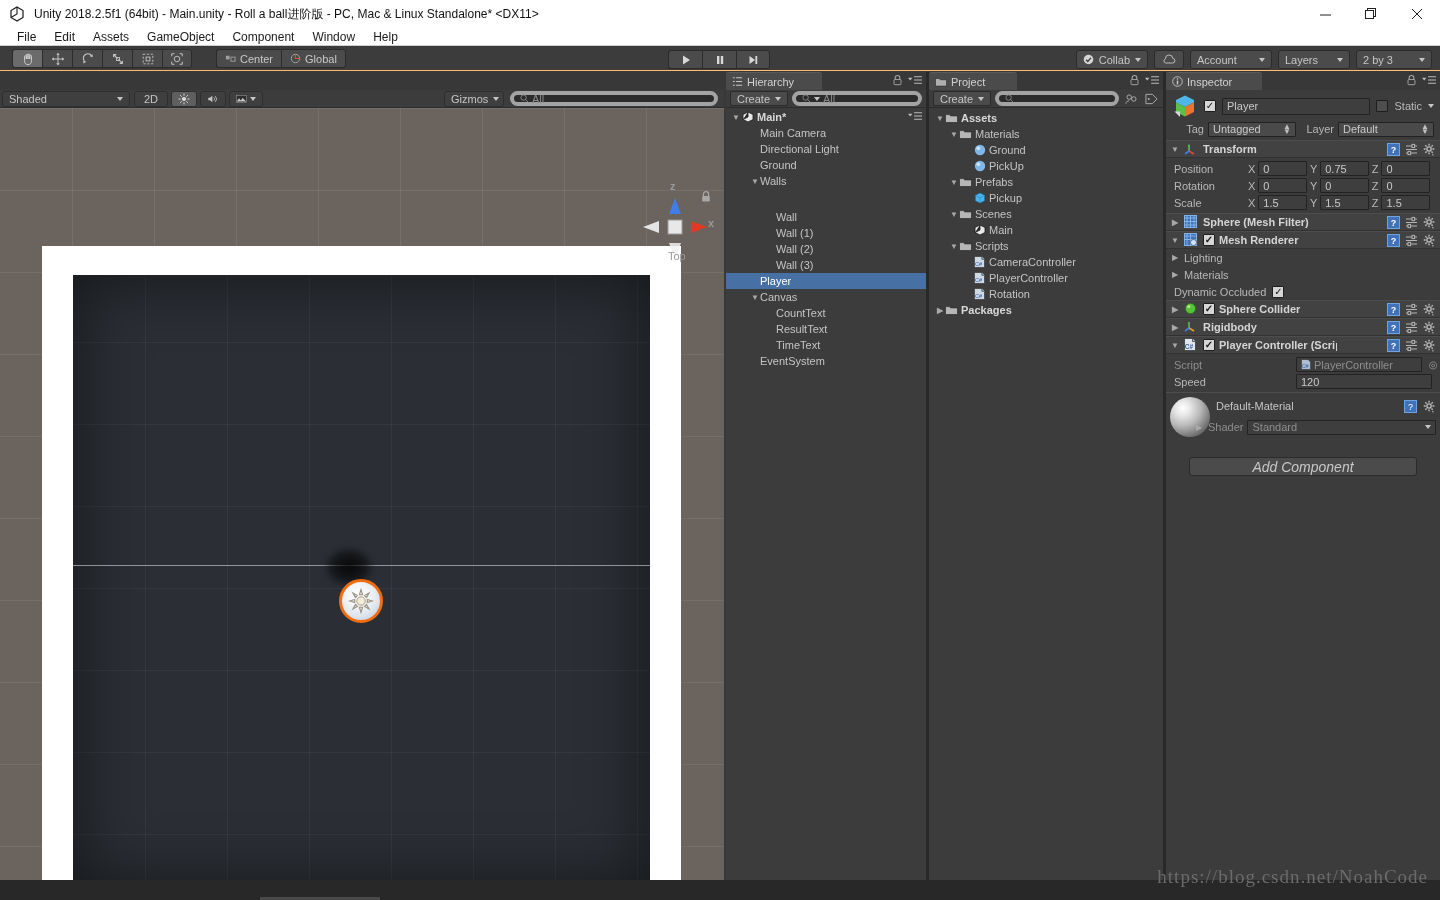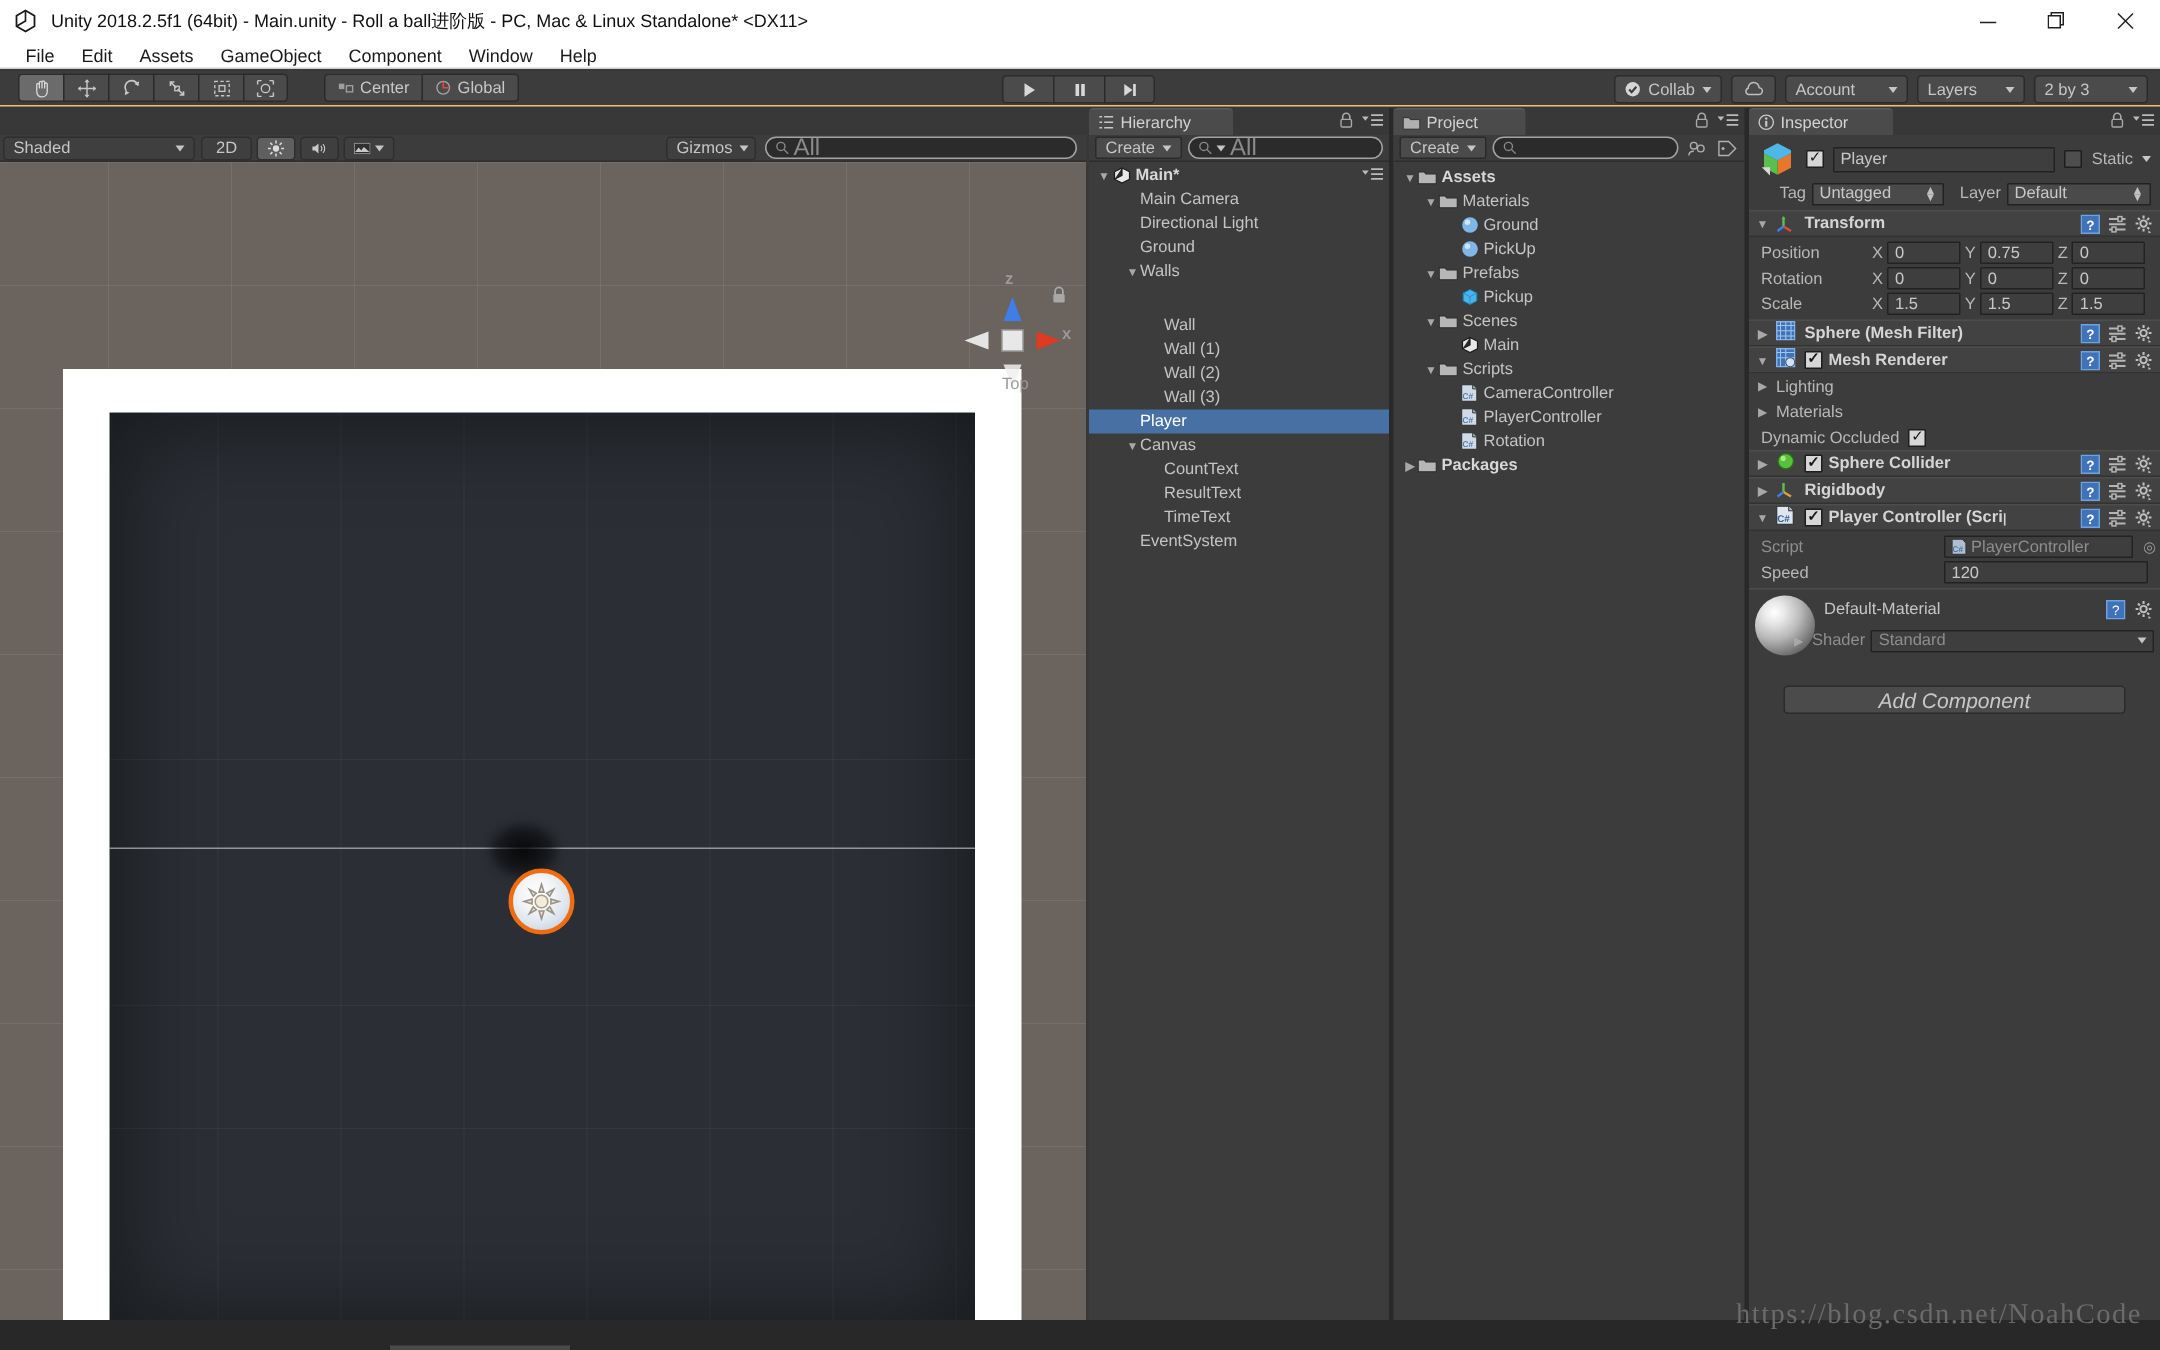--- a/index.html
+++ b/index.html
@@ -75,22 +75,22 @@
     display:flex; align-items:center; gap:4px; padding:0 10px 0 6px;
     color:#d2d2d2; font-size:11px; border-radius:3px 3px 0 0;
   }
   .ptab.inactive { background:#383838; border-top-color:transparent; color:#a0a0a0; }
   .tab-tools { position:absolute; right:4px; top:2px; display:flex; gap:5px; align-items:center; }
 
   .subbar { height:18px; background:#3c3c3c; display:flex; align-items:center; gap:4px; padding:0 4px;
             border-bottom:1px solid #2d2d2d; }
   .createbtn { height:15px; background:#4b4b4b; border:1px solid #2b2b2b; border-radius:2px;
                display:flex; align-items:center; gap:5px; padding:0 6px; color:#c6c6c6; font-size:11px; }
-  .searchbox { height:15px; flex:1; background:#2b2b2b; border:1px solid #a3a3a3; border-radius:8px;
-               display:flex; align-items:center; padding:0 6px; gap:3px; color:#8a8a8a; font-size:16px; }
+  .searchbox { height:15px; flex:1; background:#2b2b2b; border:4px solid #a3a3a3; border-radius:8px;
+               display:flex; align-items:center; padding:0 6px; gap:3px; color:#8a8a8a; font-size:11px; }
 
   
   .row { height:16px; display:flex; align-items:center; color:#c4c4c4; font-size:11px; white-space:nowrap; }
   .row.sel { background:#4771a5; color:#fff; }
   .row.bold { font-weight:bold; color:#d8d8d8; }
   .tri { width:10px; display:inline-block; text-align:center; color:#a8a8a8; font-size:8px; flex:none; }
   .tri.empty { color:transparent; }
   .rowicon { width:13px; height:13px; margin-right:3px; flex:none; display:flex; align-items:center; justify-content:center; }
 
   

